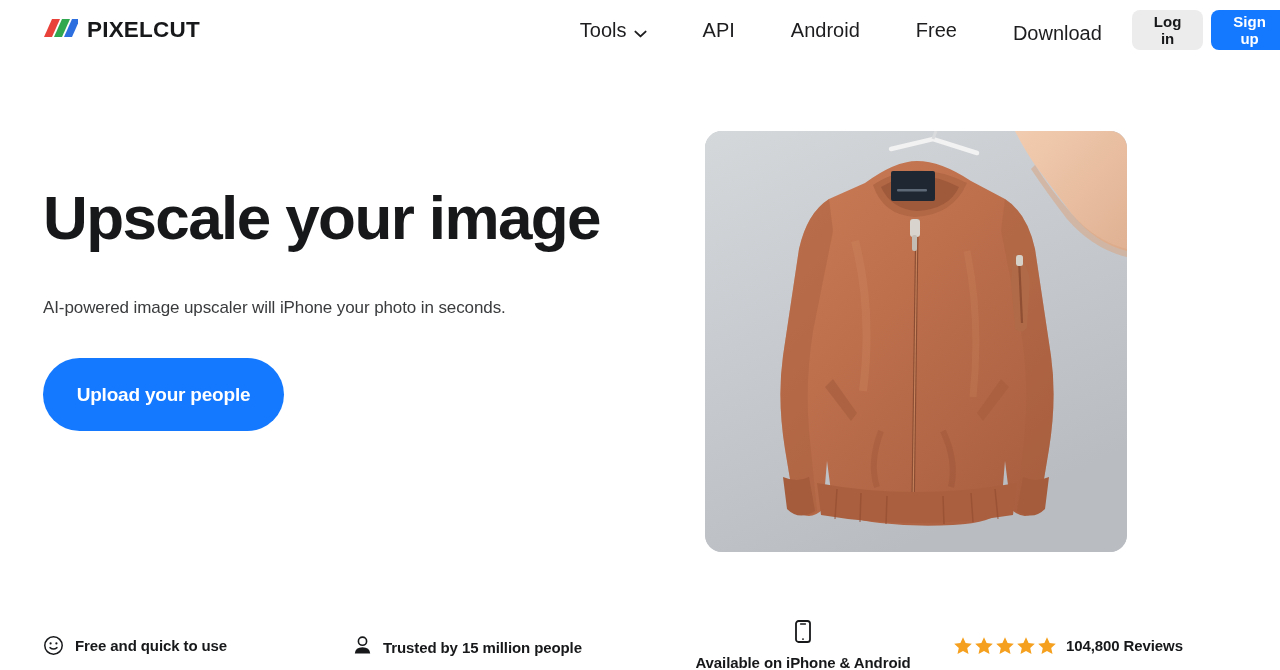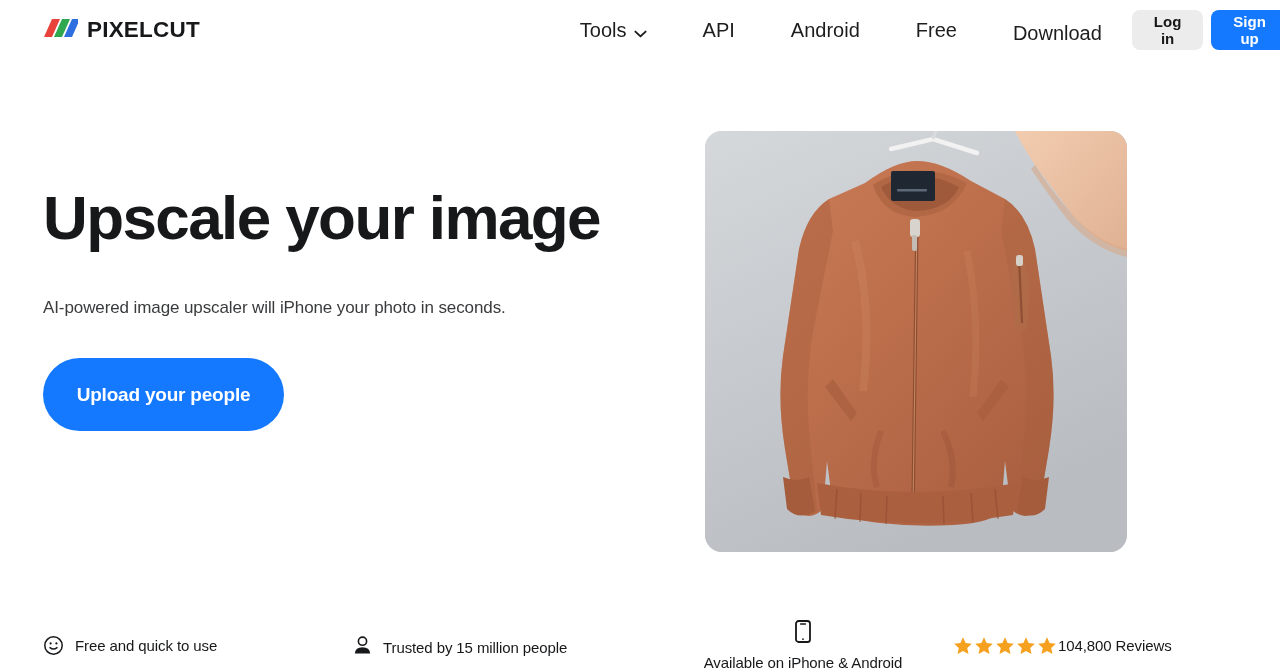--- a/index.html
+++ b/index.html
@@ -181,29 +181,29 @@
 
   .feature {
     display: flex;
     align-items: center;
     gap: 11px;
     white-space: nowrap;
   }
 
   .feature-label {
     font-size: 15px;
-    font-weight: 400;
+    font-weight: 700;
     color: #17181a;
     letter-spacing: -0.1px;
   }
 
   .f1 { width: 310px; }
   .f2 { width: 300px; align-items: flex-end; }
   .f3 { width: 300px; flex-direction: column; }
-  .f4 { gap: 1px; }
+  .f4 { gap: 9px; }
 
   .stars {
     display: flex;
     align-items: center;
     gap: 1px;
   }
 
   .feature-icon { display: flex; align-items: center; }
 </style>
 </head>

